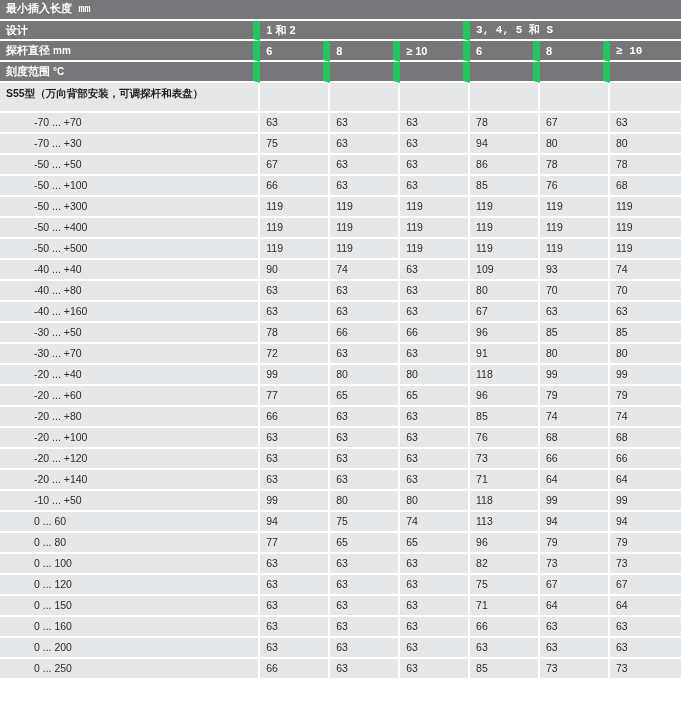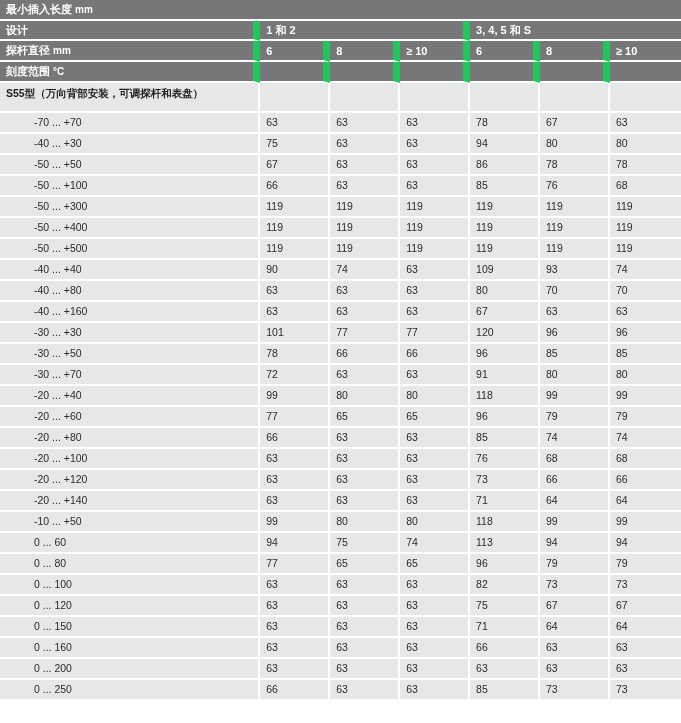--- a/index.html
+++ b/index.html
@@ -30,21 +30,21 @@
     font-weight: bold;
     text-align: left;
     padding: 0 0 0 6px;
     height: 18px;
     line-height: 18px;
     border-bottom: 2px solid #ffffff;
     border-right: 7px solid #22c55e;
     white-space: nowrap;
     overflow: hidden;
   }
-  .hdr-cell.last { border-right: none; }
+  .hdr-cell.last { border-right: none; font-family: Liberation Mono, monospace; }
   .hdr-unit {
     font-weight: bold;
     font-size: 10px;
   }
 
   
   .section-row td {
     background: #e6e7e9;
     height: 17px;
     border-bottom: 2px solid #ffffff;
@@ -157,21 +157,21 @@
   <tr class="data-row">
         <td><span class="rng-label">-70 ... +70</span></td>
         <td><span class="val">63</span></td>
         <td><span class="val">63</span></td>
         <td><span class="val">63</span></td>
         <td><span class="val">78</span></td>
         <td><span class="val">67</span></td>
         <td class="last"><span class="val">63</span></td>
       </tr>
       <tr class="data-row">
-        <td><span class="rng-label">-40 ... +30</span></td>
+        <td><span class="rng-label">-70 ... +30</span></td>
         <td><span class="val">75</span></td>
         <td><span class="val">63</span></td>
         <td><span class="val">63</span></td>
         <td><span class="val">94</span></td>
         <td><span class="val">80</span></td>
         <td class="last"><span class="val">80</span></td>
       </tr>
       <tr class="data-row">
         <td><span class="rng-label">-50 ... +50</span></td>
         <td><span class="val">67</span></td>
@@ -236,29 +236,20 @@
         <td class="last"><span class="val">70</span></td>
       </tr>
       <tr class="data-row">
         <td><span class="rng-label">-40 ... +160</span></td>
         <td><span class="val">63</span></td>
         <td><span class="val">63</span></td>
         <td><span class="val">63</span></td>
         <td><span class="val">67</span></td>
         <td><span class="val">63</span></td>
         <td class="last"><span class="val">63</span></td>
-      </tr>
-      <tr class="data-row">
-        <td><span class="rng-label">-30 ... +30</span></td>
-        <td><span class="val">101</span></td>
-        <td><span class="val">77</span></td>
-        <td><span class="val">77</span></td>
-        <td><span class="val">120</span></td>
-        <td><span class="val">96</span></td>
-        <td class="last"><span class="val">96</span></td>
       </tr>
       <tr class="data-row">
         <td><span class="rng-label">-30 ... +50</span></td>
         <td><span class="val">78</span></td>
         <td><span class="val">66</span></td>
         <td><span class="val">66</span></td>
         <td><span class="val">96</span></td>
         <td><span class="val">85</span></td>
         <td class="last"><span class="val">85</span></td>
       </tr>

